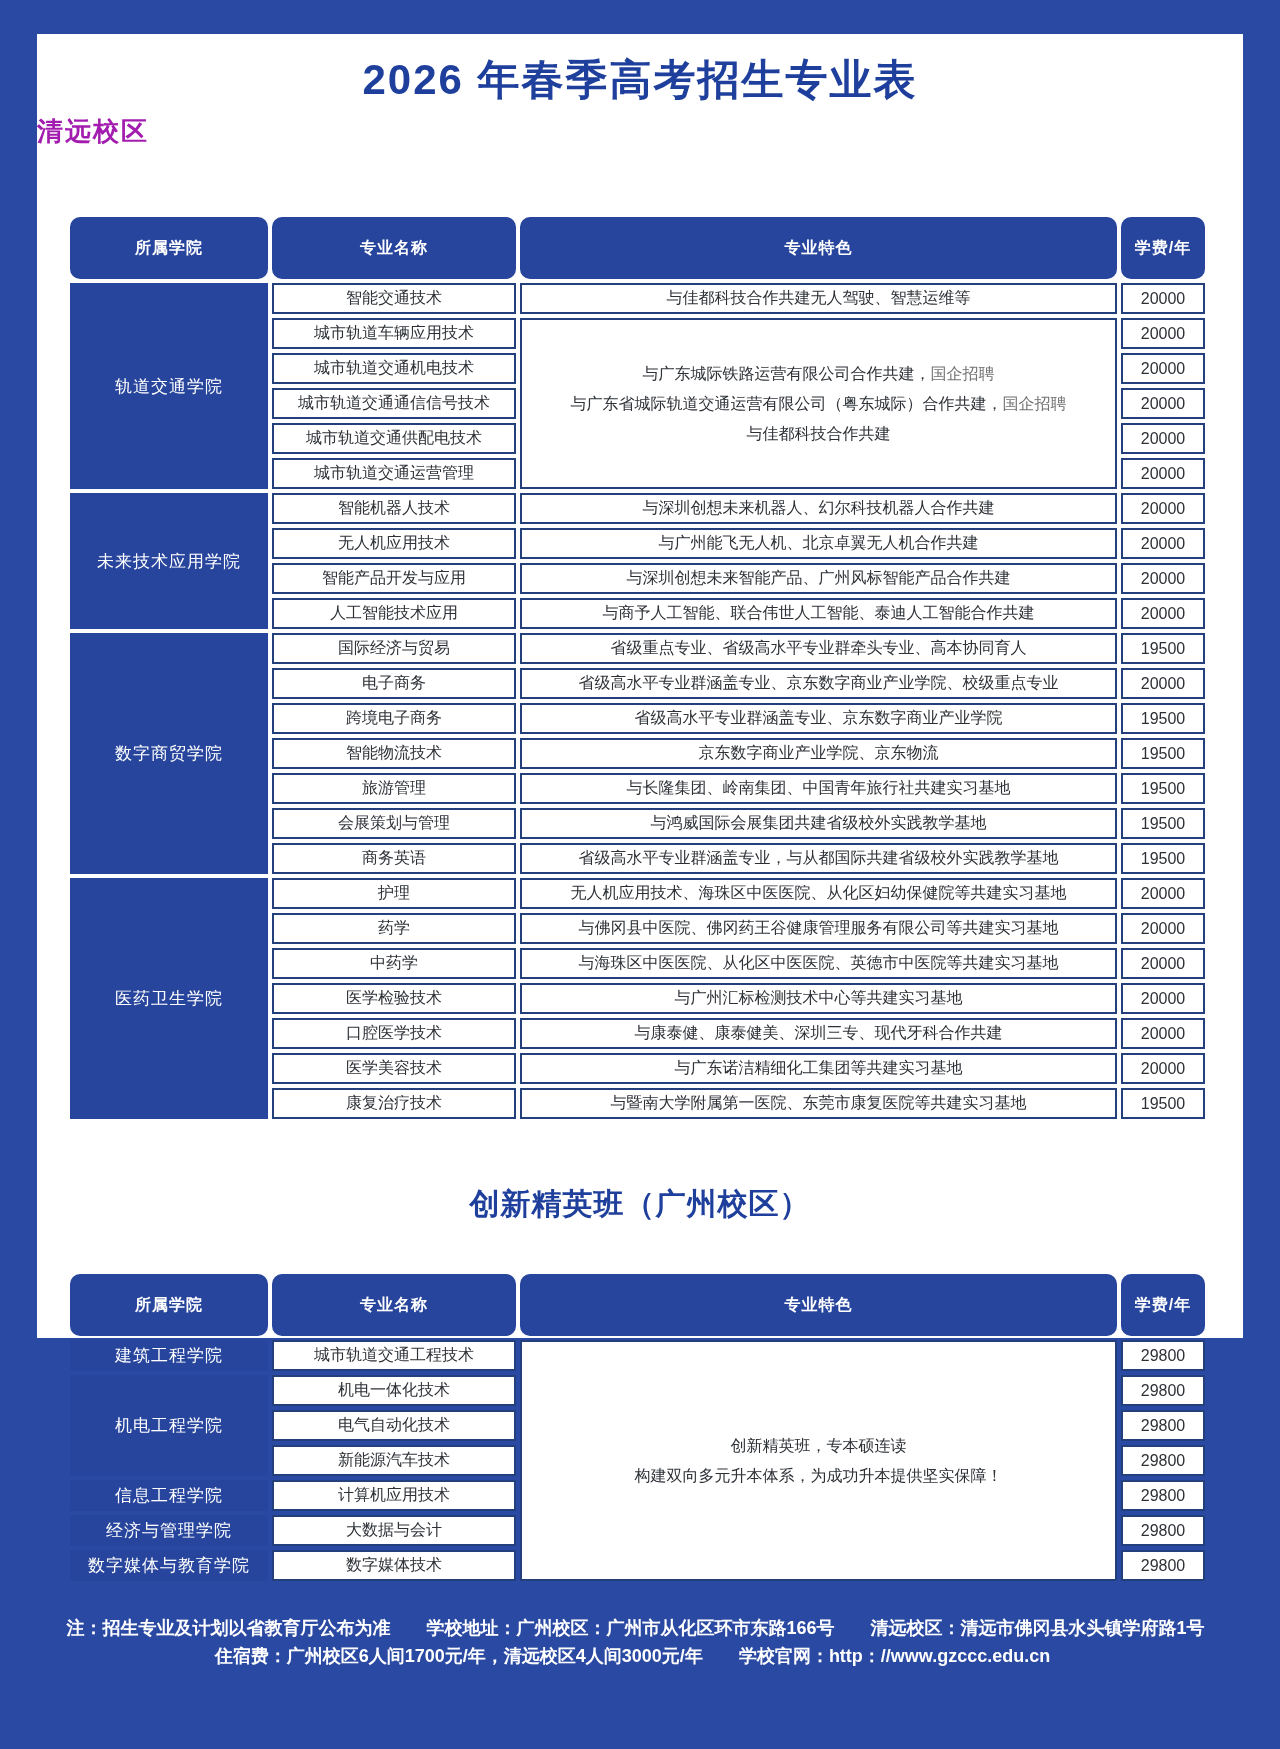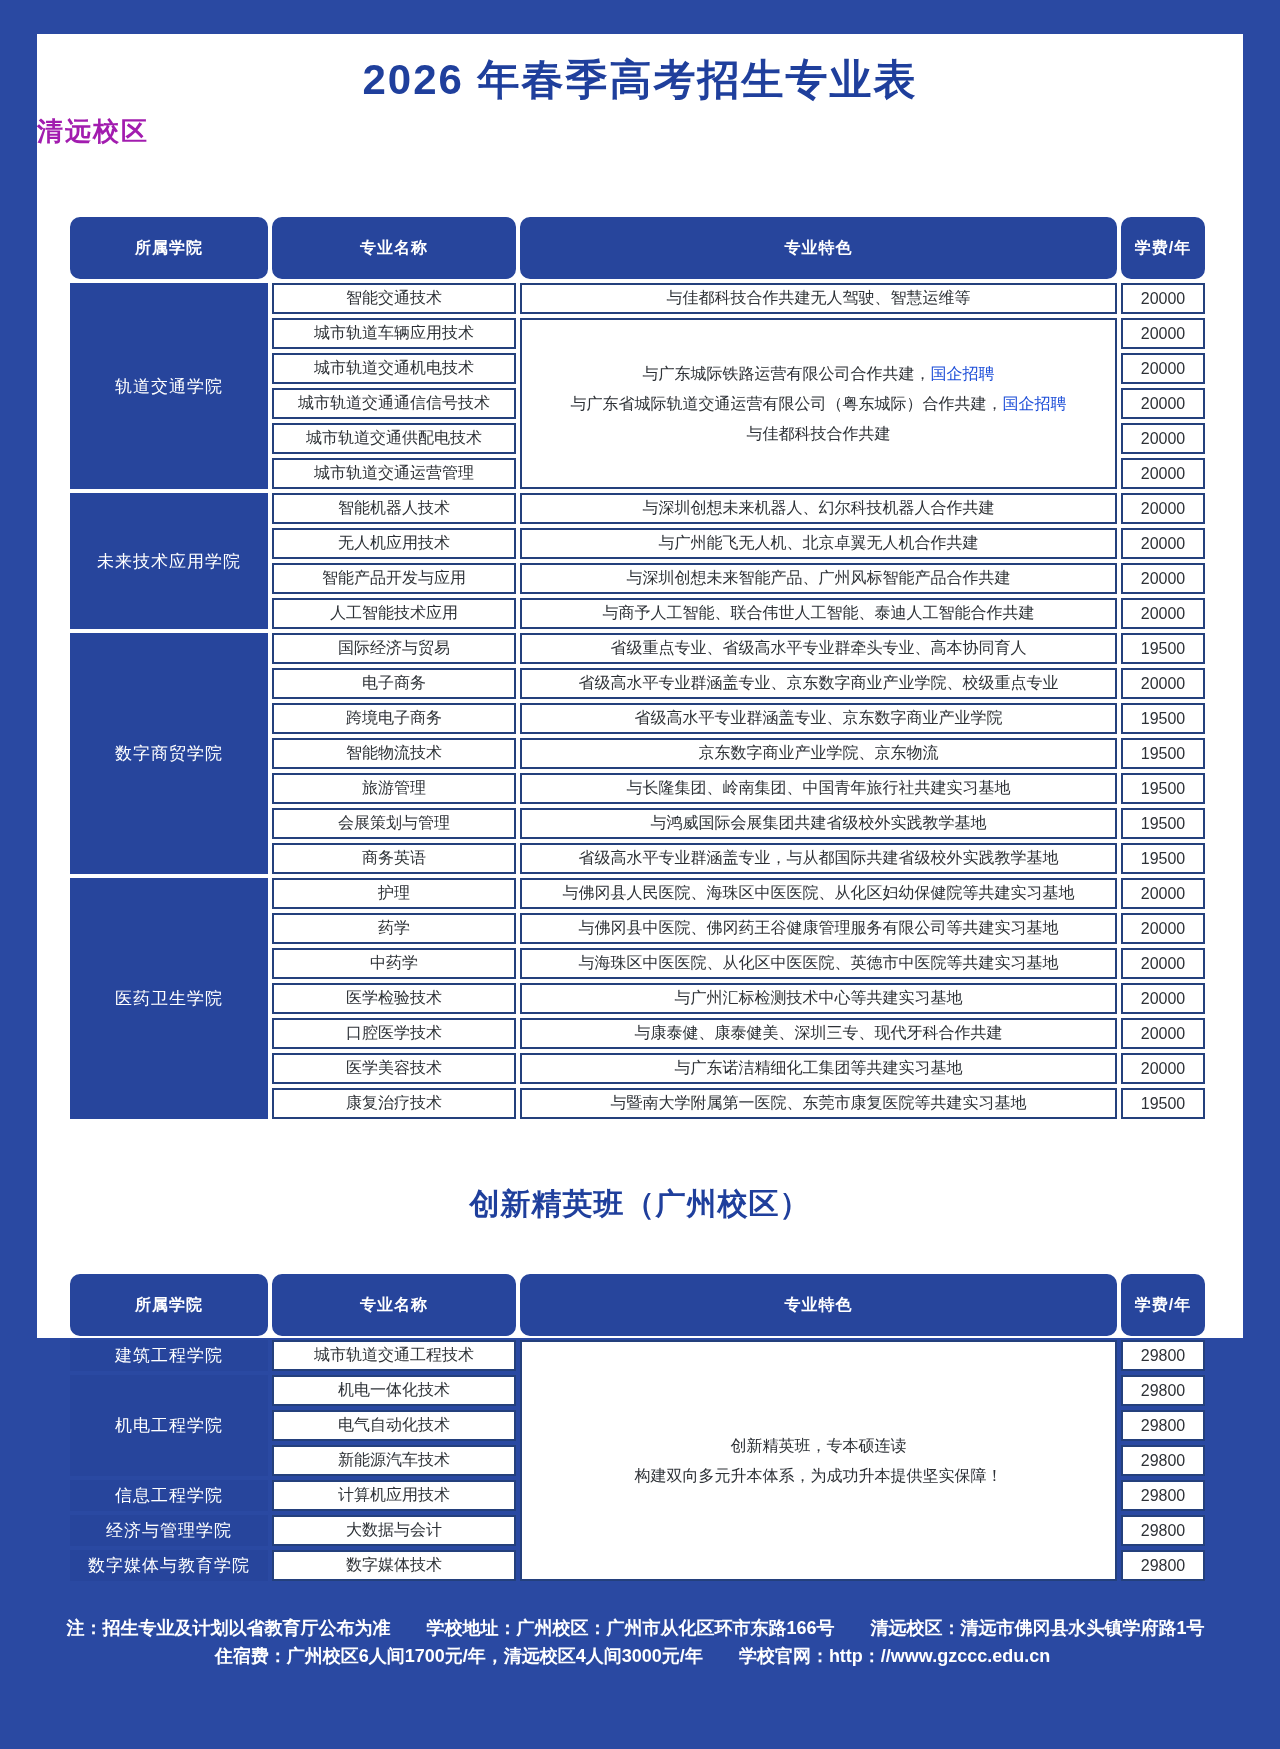--- a/index.html
+++ b/index.html
@@ -64,21 +64,21 @@
     border-radius:10px;
   }
   table.grid td.college {
     background:#27459c;
     border-color:#27459c;
     color:#ffffff;
     font-size:17px;
     letter-spacing:1px;
   }
   td.feat-merged div { line-height:30px; }
-  .red { color:#1d4ed8; }
+  .red { color:#737373; }
   .note-band {
     position:absolute; left:21px; top:1564px;
     width:1149px; height:92px;
     background:#2a49a2;
     color:#ffffff;
     font-weight:bold;
     font-size:18px;
     text-align:center;
   }
   .note-band .note-line1 { margin-top:18px;padding-left:6px; }
@@ -194,21 +194,21 @@
     </tr>
     <tr>
       <td>商务英语</td>
       <td>省级高水平专业群涵盖专业，与从都国际共建省级校外实践教学基地</td>
       <td>19500</td>
     </tr>
 
     <tr>
       <td class="college" rowspan="7">医药卫生学院</td>
       <td>护理</td>
-      <td>与佛冈县人民医院、海珠区中医医院、从化区妇幼保健院等共建实习基地</td>
+      <td>无人机应用技术、海珠区中医医院、从化区妇幼保健院等共建实习基地</td>
       <td>20000</td>
     </tr>
     <tr>
       <td>药学</td>
       <td>与佛冈县中医院、佛冈药王谷健康管理服务有限公司等共建实习基地</td>
       <td>20000</td>
     </tr>
     <tr>
       <td>中药学</td>
       <td>与海珠区中医医院、从化区中医医院、英德市中医院等共建实习基地</td>

